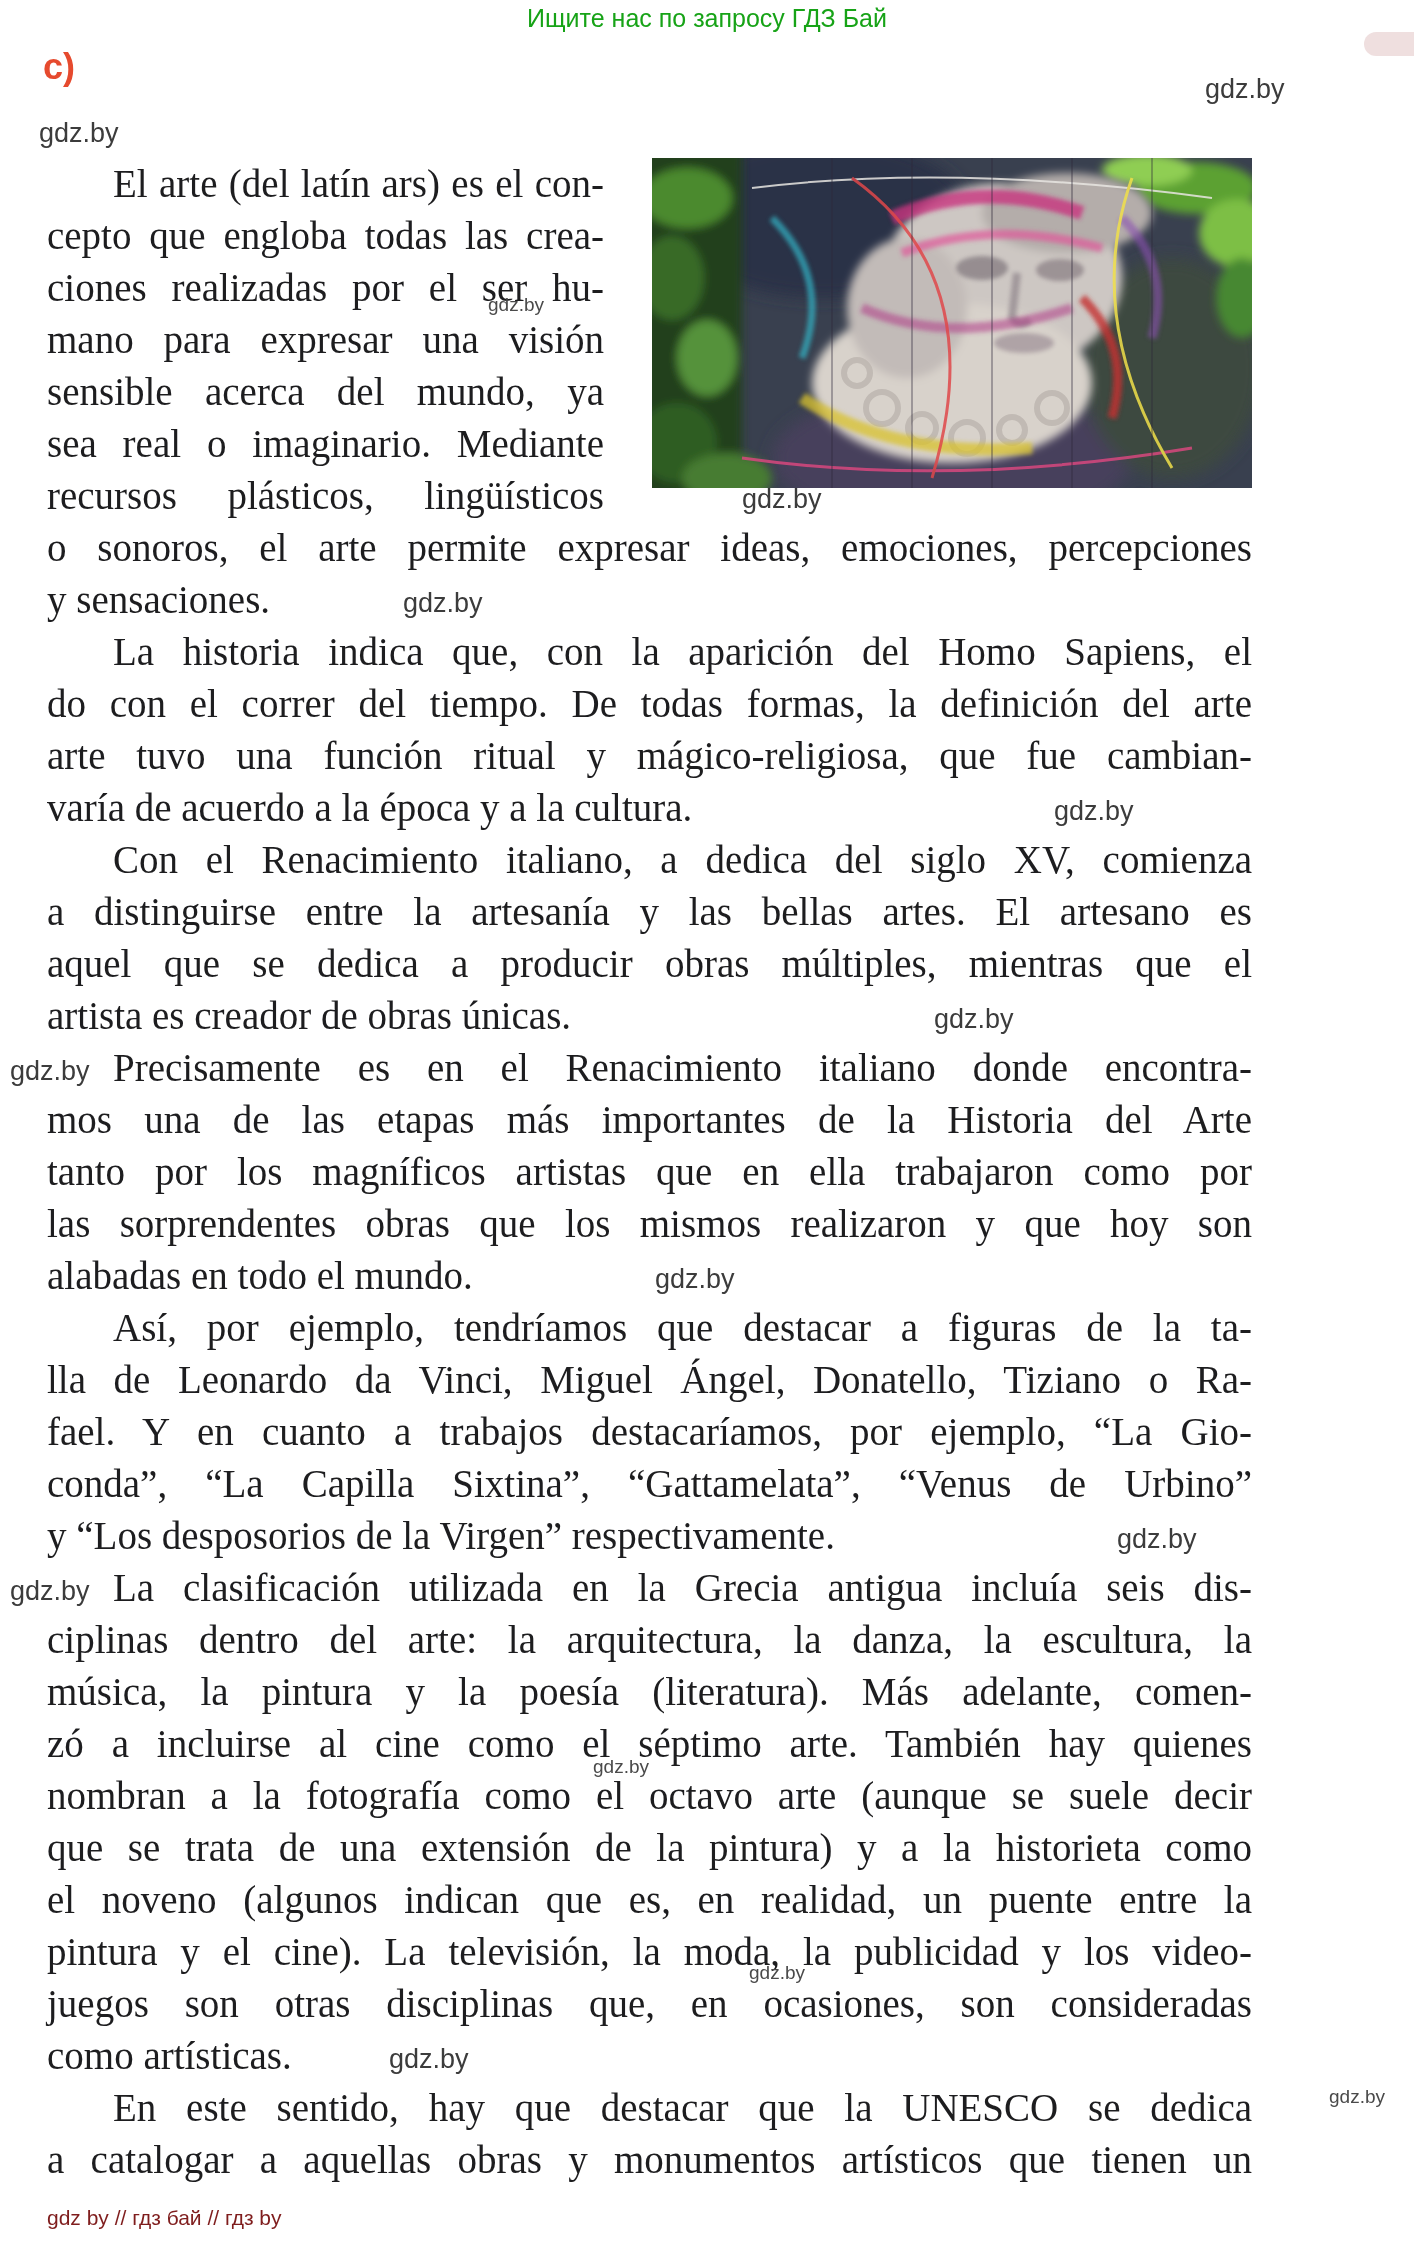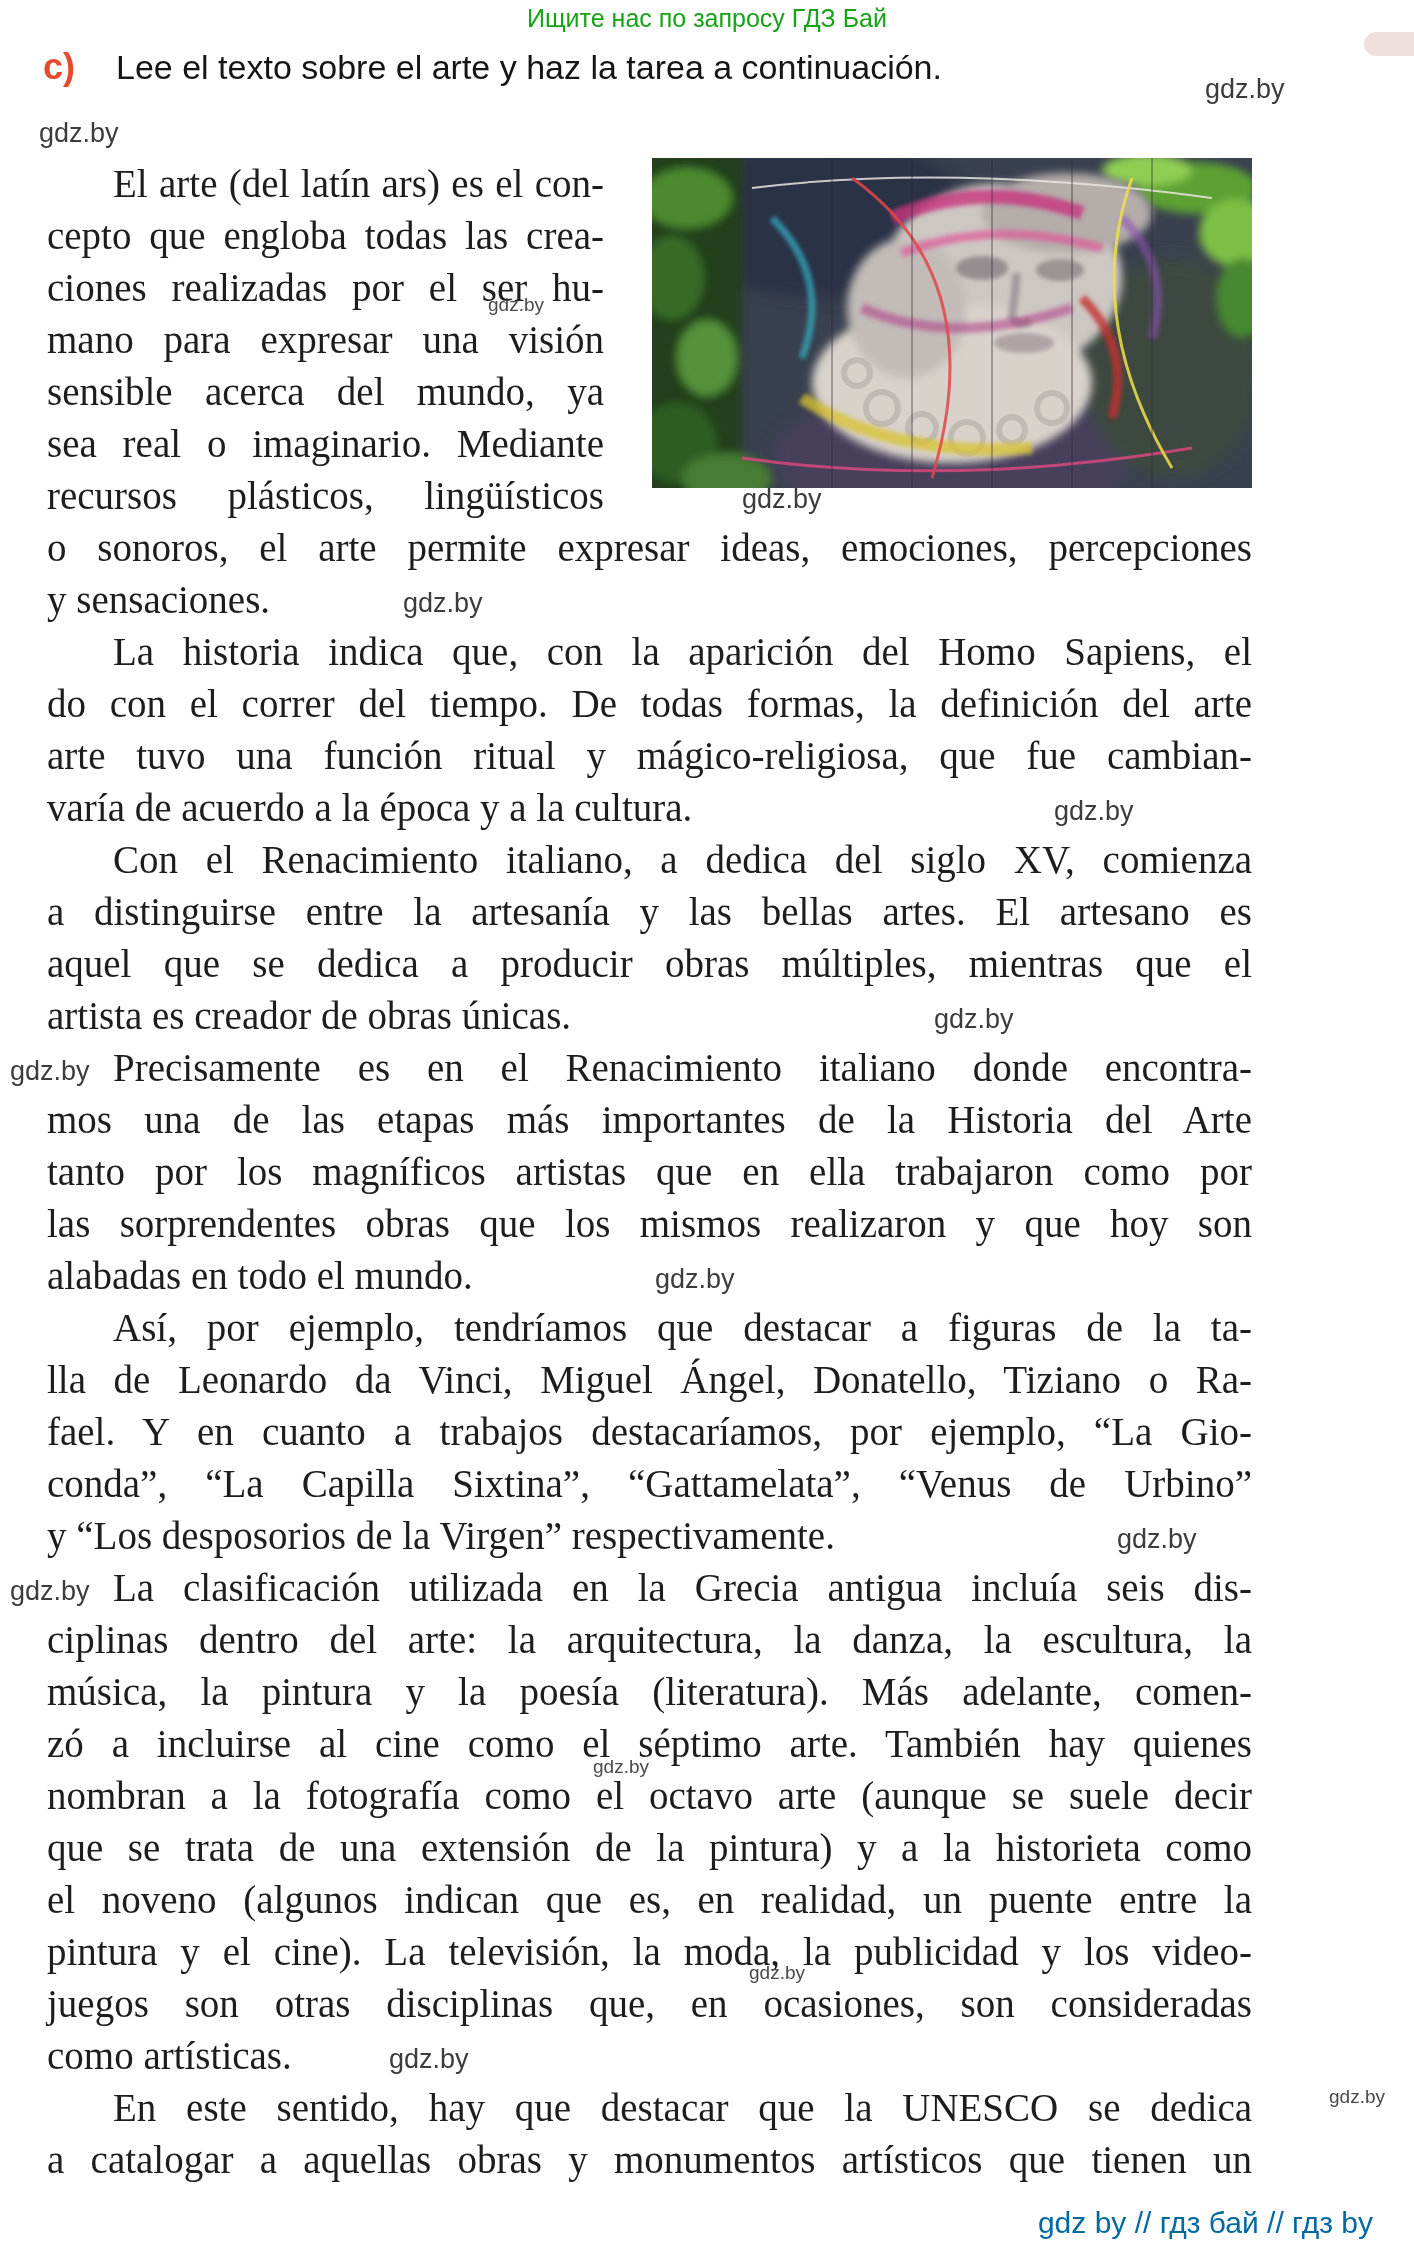--- a/index.html
+++ b/index.html
@@ -38,35 +38,34 @@
   }
   figure.art svg{display:block;width:600px;height:330px;}
   
   .wm{
     position:absolute;font-family:"Liberation Sans",sans-serif;
     font-size:27px;color:#3c3c3c;white-space:nowrap;
   }
   .wm.small{font-size:19px;color:#4a4a4a;}
   
   .footer-banner{
-    position:absolute;top:2206px;left:47px;width:1326px;text-align:right;
-    font-family:"Liberation Sans",sans-serif;font-size:30px;color:#0369a1;
+    position:absolute;top:2206px;left:47px;width:1326px;text-align:left;
+    font-family:"Liberation Sans",sans-serif;font-size:21px;color:#7f1d1d;
   }
 </style>
 </head>
 <body>
 
 <div class="page">
 
   <div class="top-banner">Ищите нас по запросу ГДЗ Бай</div>
   <div class="corner-artifact"></div>
 
   <div class="header-row">
     <span class="task-letter">c)</span>
-    <span class="task-text">Lee el texto sobre el arte y haz la tarea a continuación.</span>
   </div>
 
   <div class="article">
 
     <div class="par">
       <figure class="art">
         <svg viewBox="0 0 600 330" preserveAspectRatio="none" role="img">
           <defs>
             <filter id="b8" x="-30%" y="-30%" width="160%" height="160%">
                 <feGaussianBlur stdDeviation="8"></feGaussianBlur>

